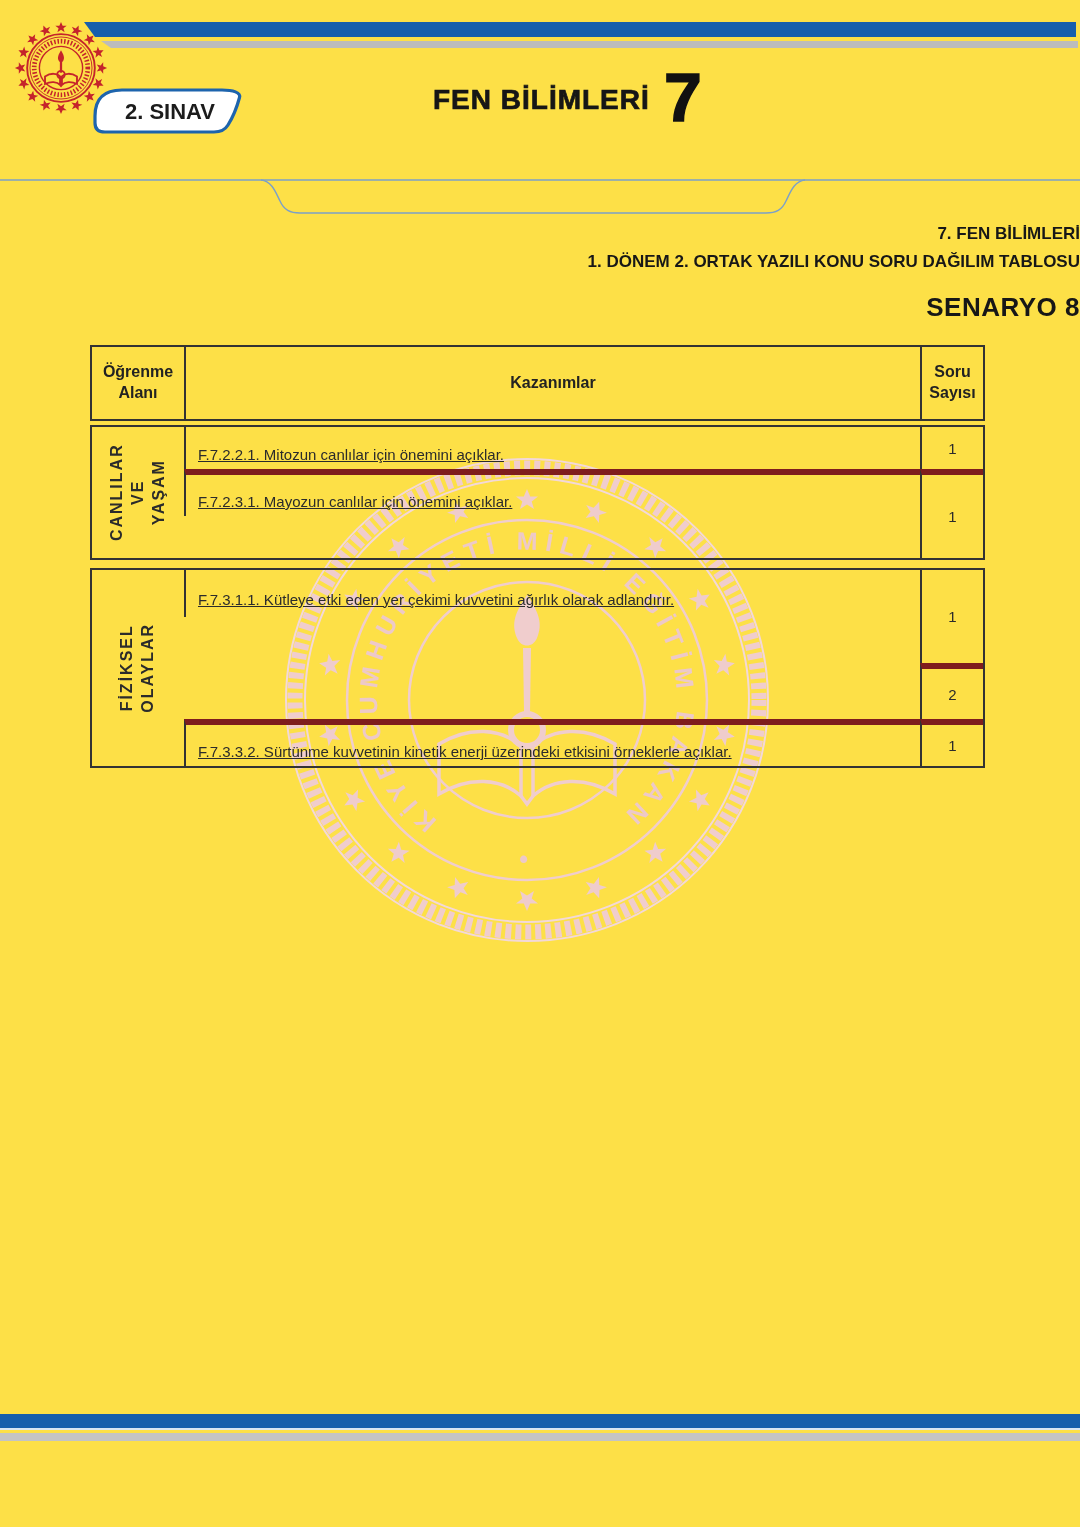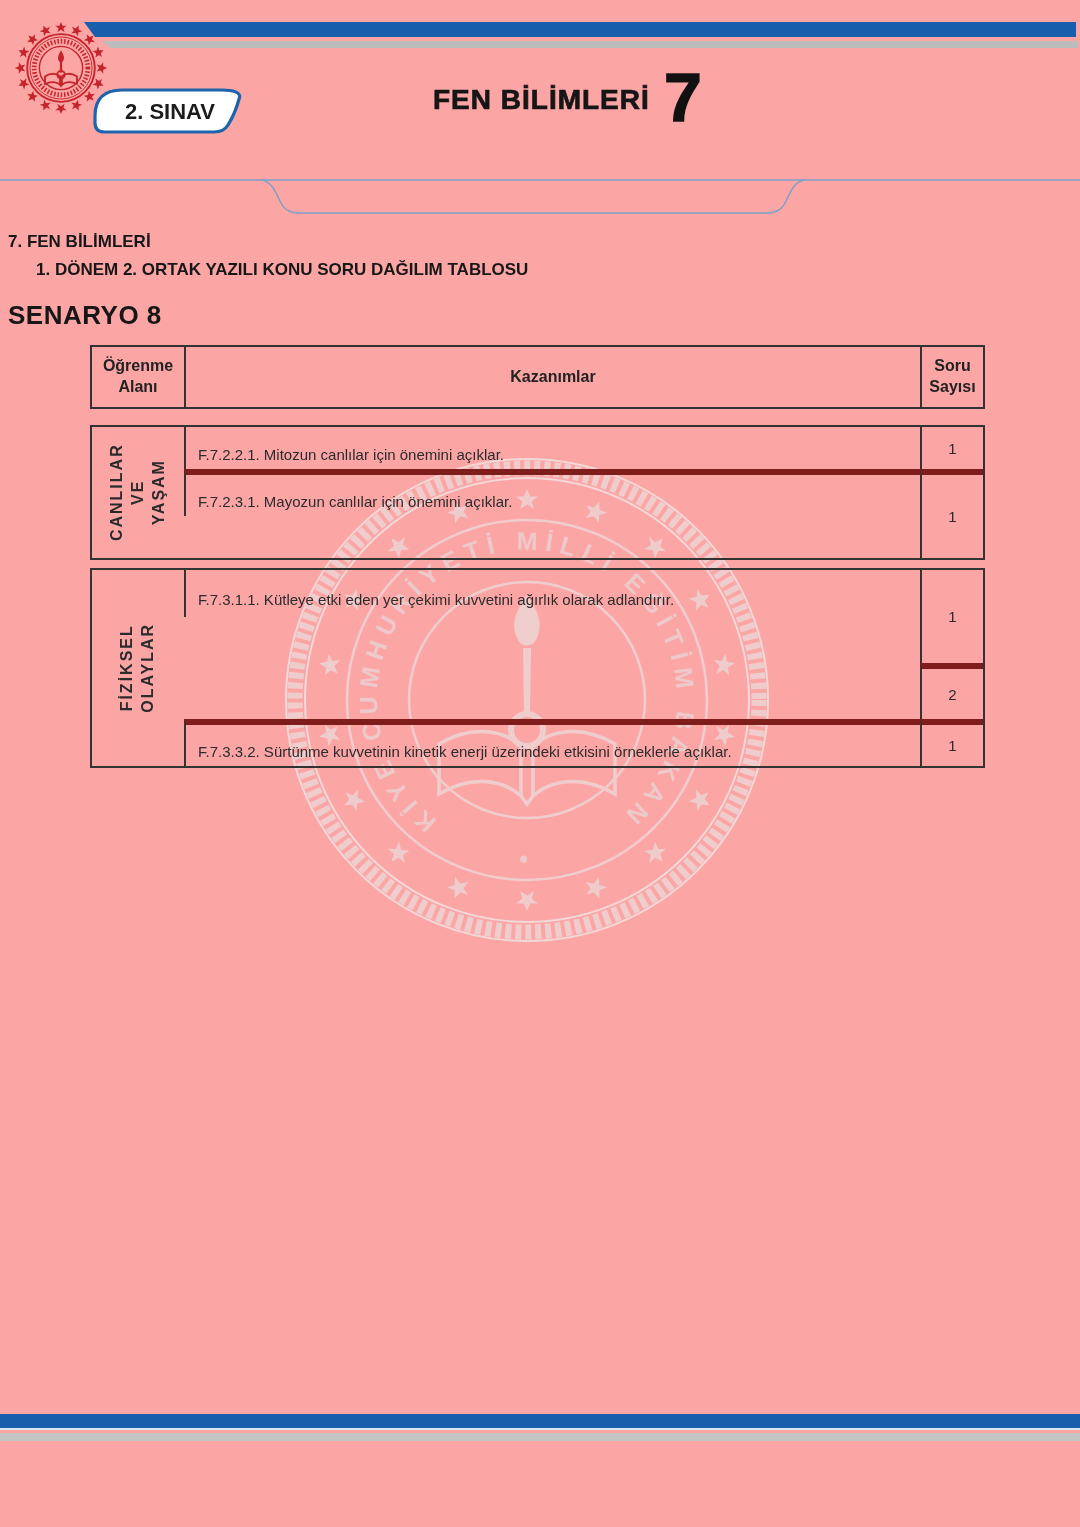--- a/index.html
+++ b/index.html
@@ -1,20 +1,20 @@
 <!DOCTYPE html>
 <html><head>
 <meta charset="utf-8">
 <style>
   * { box-sizing: border-box; margin: 0; padding: 0; }
   html,body { background:#ffffff; }
   #page {
     position: relative;
     width: 1080px; height: 1527px;
-    background: #fca5a5;
+    background: #fde047;
     overflow: hidden;
     font-family: "Liberation Sans", sans-serif;
     color: #2e2e2e;
   }
   
   .top-blue-bar {
     position:absolute; left:84px; right:4px; top:22px; height:15px;
     background:#175fac;
     clip-path: polygon(0 0, 100% 0, 100% 100%, 11px 100%);
   }
@@ -34,45 +34,45 @@
     -webkit-text-stroke:0.7px #161616;
   }
   .grade-number {
     position:absolute; left:664px; top:63px;
     font-size:68px; font-weight:bold; line-height:1; color:#111;
     -webkit-text-stroke:1.5px #111;
   }
   
   .tab-svg { position:absolute; left:0; top:175px; width:1080px; height:45px; }
   
-  .center-line { position:absolute; left:8px; right:0; text-align:left; color:#171717;margin-top:8px; }
+  .center-line { position:absolute; left:0; right:0; text-align:right; color:#171717; }
   .section-line1 { top:224px; font-size:17px; font-weight:bold; }
   .section-line2 { top:252px; font-size:17px; font-weight:bold;padding-left:28px; }
   .scenario-line { top:292px; font-size:26px; font-weight:bold; letter-spacing:0.5px; }
   
   .watermark-svg { position:absolute; left:277px; top:450px; width:500px; height:500px; z-index:0; }
   .wm-text { font-family:"Liberation Sans",sans-serif; font-weight:bold; font-size:25px;
              letter-spacing:7px; fill:#edc9c9; }
   
   .tbl { position:absolute; left:90px; width:895px; display:grid;
          grid-template-columns: 92px 736px 63px;
          border:2px solid #333; z-index:1; background:transparent; }
-  .tbl-header { top:345px; height:64px; grid-template-rows:1fr; }
+  .tbl-header { top:345px; height:76px; grid-template-rows:1fr; }
   .tbl-g1 { top:425px; height:135px; grid-template-rows:repeat(3,1fr); }
   .tbl-g2 { top:568px; height:200px; grid-template-rows:48fr 48fr 57fr 47fr; }
   .hcell { display:flex; align-items:center; justify-content:center; text-align:center;
            font-weight:bold; font-size:16px; color:#222; line-height:1.3; }
   .pre { white-space: pre-line; }
   .bl { border-left:2px solid #333; }
   .bt { border-top:6px solid #7f1d1d; }
   .area-cell { grid-column:1; grid-row:1 / -1; display:flex; align-items:center; justify-content:center; }
   .area-label { transform:rotate(-90deg); white-space:pre-line; text-align:center;
                 font-weight:bold; font-size:16px; letter-spacing:2px; line-height:1.3; color:#2b2b2b; }
   .kaz-cell { grid-column:2; display:flex; align-items:center;
-              padding:16px 14px 4px 12px; font-size:15px; color:#2b2b2b; line-height:1.4; }
+              padding:16px 14px 4px 12px; font-size:15px; color:#2b2b2b; line-height:1.4;text-decoration:underline; }
   .count-cell { grid-column:3; display:flex; align-items:center; justify-content:center;
                 font-size:15px; color:#2b2b2b; }
   
   .bot-blue-bar { position:absolute; left:0; right:0; top:1414px; height:16px;
                   background:#175fac; border-bottom:2px solid #d9e6f3; }
   .bot-gray-bar { position:absolute; left:0; right:0; top:1433px; height:8px; background:#c4c4c4; }
 </style>
 </head>
 <body>
 

